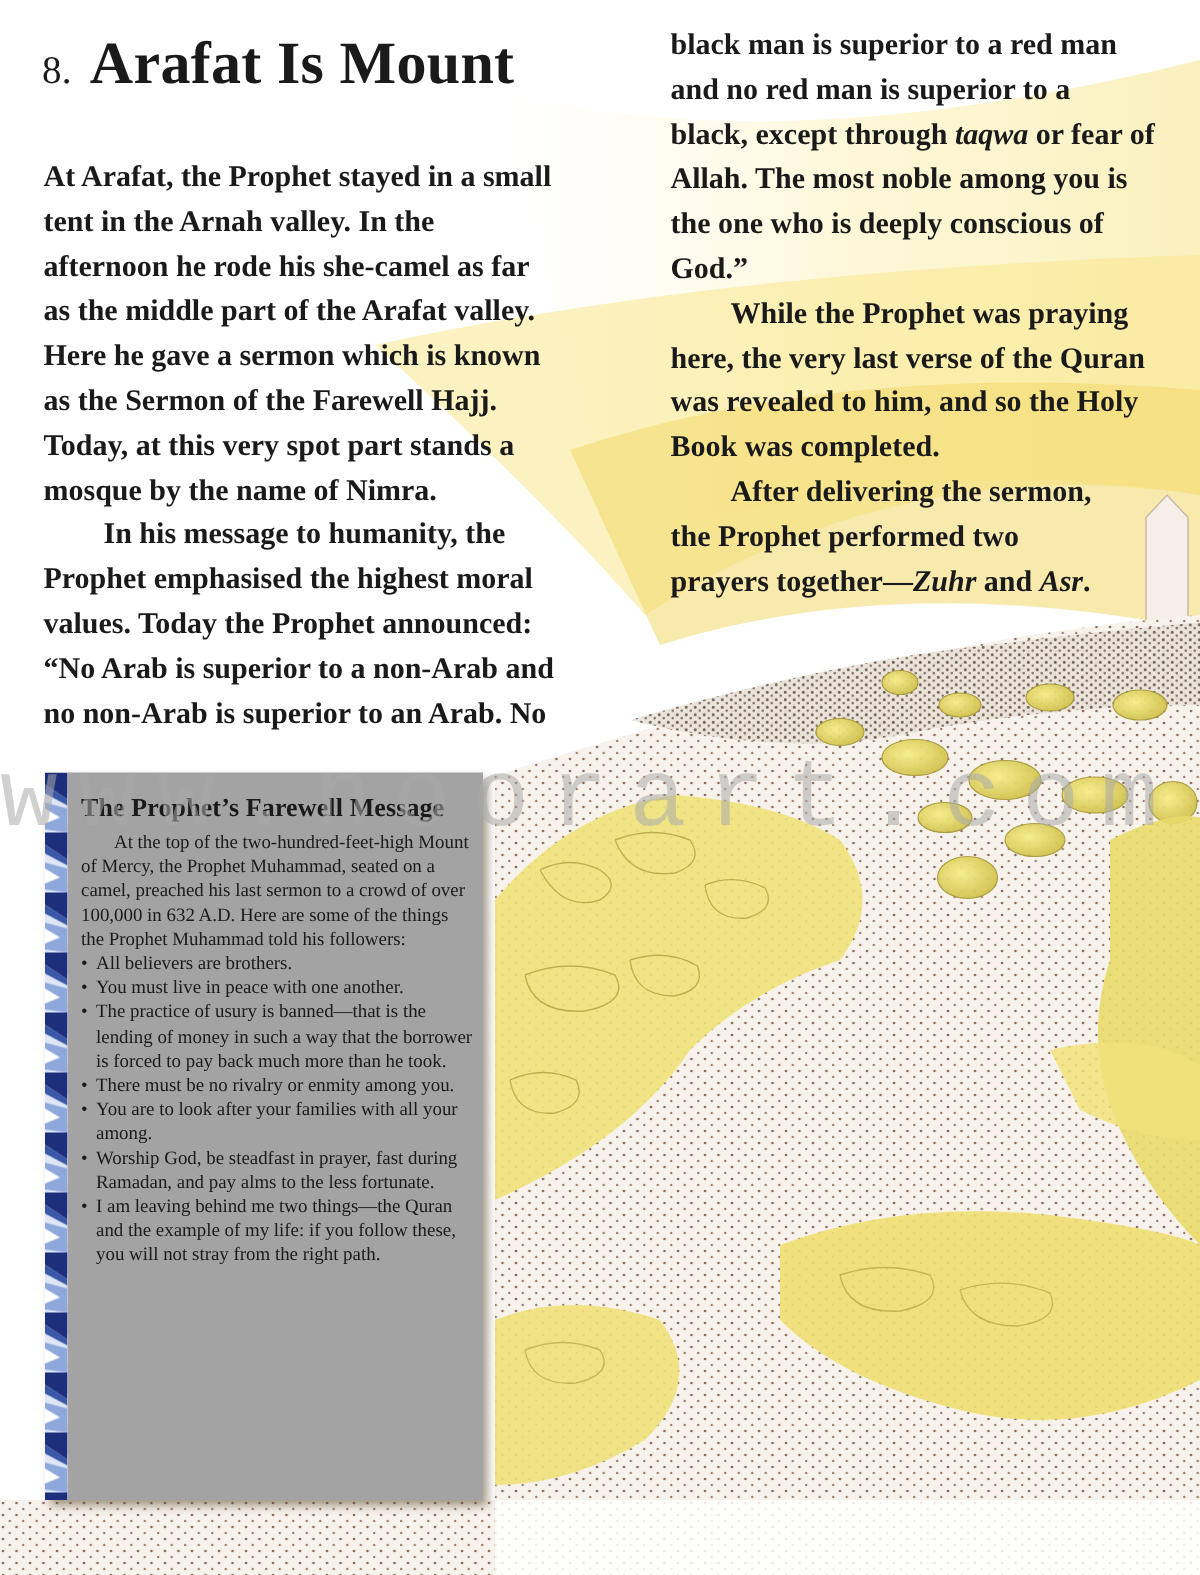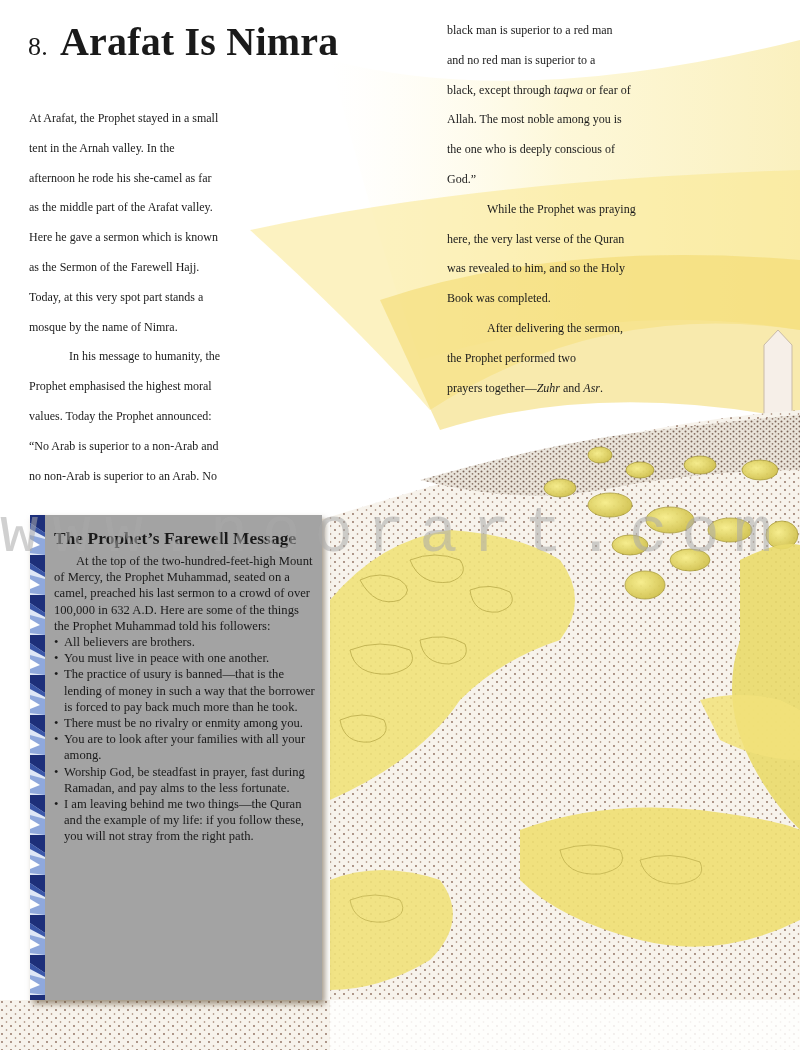--- a/index.html
+++ b/index.html
@@ -7,21 +7,21 @@
          font-family:"Liberation Serif","DejaVu Serif",serif; color:#1a1a1a; }
 
   
   .bg { position:absolute; inset:0; z-index:0; }
 
   
   .title { position:absolute; left:28px; top:18px; margin:0; font-weight:bold; font-size:40px; letter-spacing:0.2px; z-index:2; }
   .title .num { font-weight:normal; font-size:26px; margin-right:4px; }
 
   
-  .col { position:absolute; z-index:2; font-size:12px; line-height:29.8px; }
+  .col { position:absolute; z-index:2; font-size:20px; line-height:29.8px;font-weight:bold; }
   .col p { margin:0; }
   .col-left { left:29px; top:104px; width:350px; }
   .col-right { left:447px; top:71px; width:345px; }
   .col-left .line, .col-right .line { display:block; white-space:nowrap; }
 
   
   .watermark { position:absolute; left:0; top:502px; width:800px; z-index:5;
                font-family:"Liberation Mono","DejaVu Sans Mono",monospace; font-size:64px; line-height:64px;
                letter-spacing:14px; color:rgba(170,170,170,0.55); white-space:nowrap; pointer-events:none; }
 
@@ -107,21 +107,21 @@
     <path d="M560 850 q30 -10 60 0 q10 18 -20 24 q-35 2 -40 -24"></path>
     <path d="M640 860 q30 -10 60 2 q8 18 -22 22 q-32 0 -38 -24"></path>
     <path d="M350 900 q25 -10 50 0 q10 16 -16 22 q-30 2 -34 -22"></path>
   </g>
 
   <rect x="330" y="1000" width="470" height="50" fill="#ffffff" opacity="0.85"></rect>
 </svg>
 
 <h1 class="title">
   <span class="num">8.</span>
-  <span>Arafat Is Nimra</span>
+  <span>Arafat Is Mount</span>
 </h1>
 
 <div class="col col-left">
   <p>
     <span class="line">At Arafat, the Prophet stayed in a small</span>
     <span class="line">tent in the Arnah valley. In the</span>
     <span class="line">afternoon he rode his she-camel as far</span>
     <span class="line">as the middle part of the Arafat valley.</span>
     <span class="line">Here he gave a sermon which is known</span>
     <span class="line">as the Sermon of the Farewell Hajj.</span>

